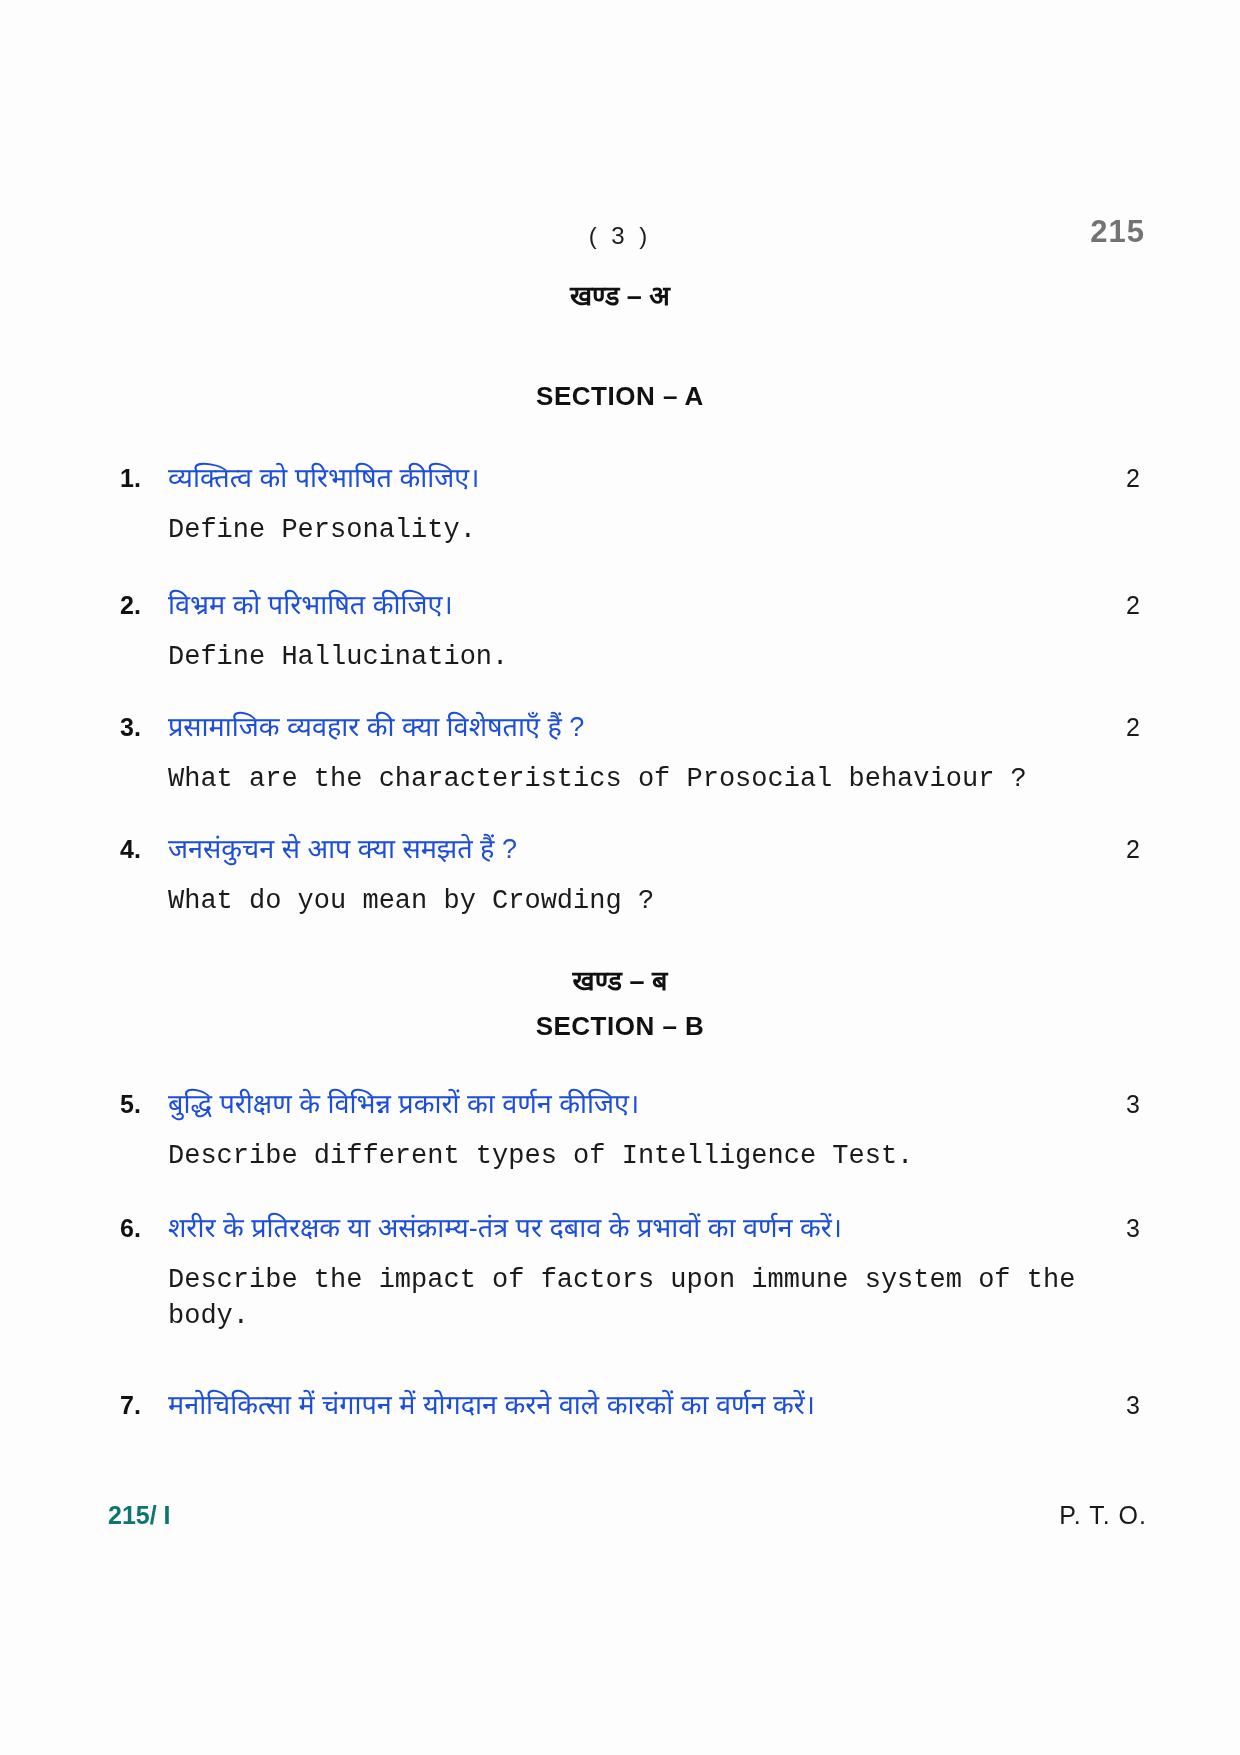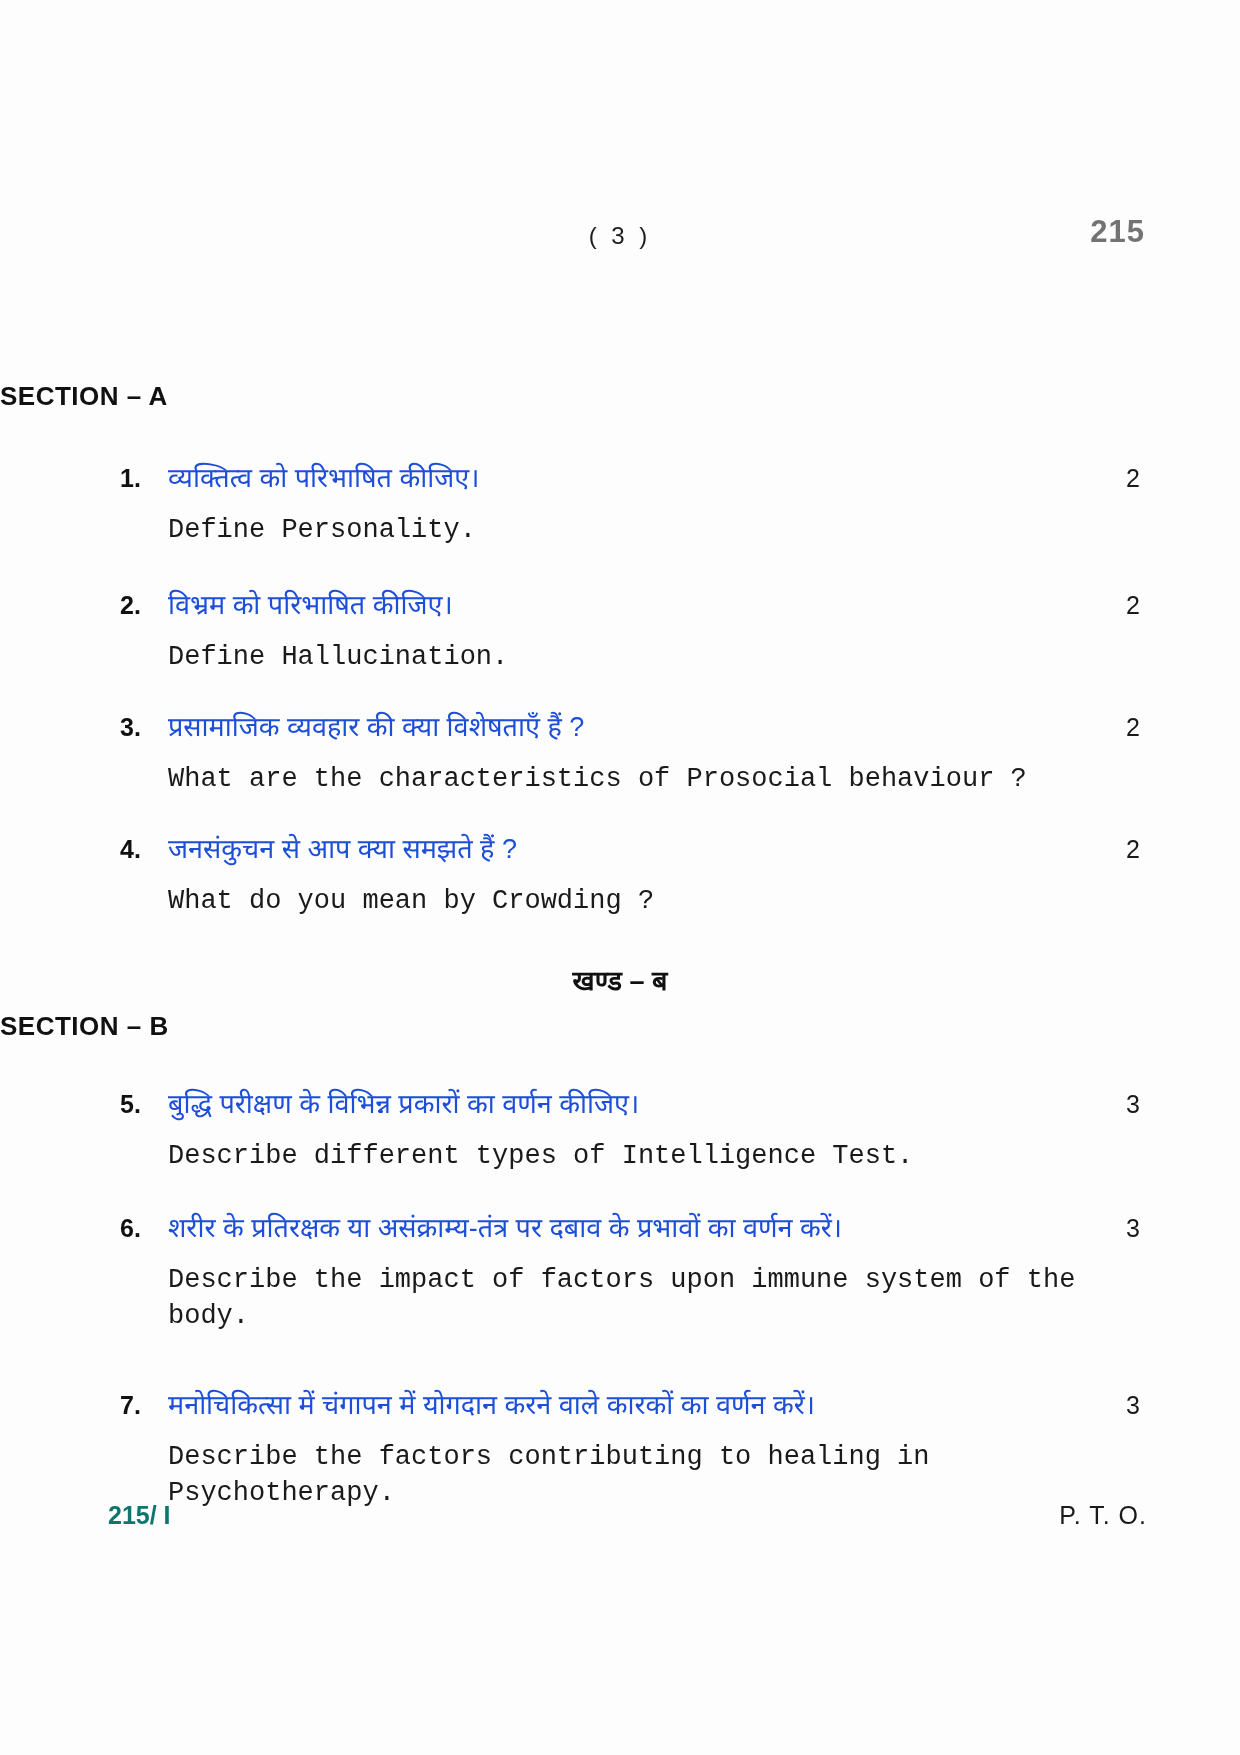--- a/index.html
+++ b/index.html
@@ -46,20 +46,21 @@
     right: 0;
     text-align: center;
     font-size: 27px;
     font-weight: bold;
     color: #111;
   }
   .sec-head-en {
     position: absolute;
     left: 0;
     right: 0;
+    text-align: center;
     font-size: 26px;
     font-weight: bold;
     letter-spacing: 0.5px;
     color: #111;
   }
   .secA-hi { top: 276px; }
   .secA-en { top: 381px; }
   .secB-hi { top: 961px; }
   .secB-en { top: 1011px; }
 
@@ -131,20 +132,21 @@
   }
 </style>
 </head>
 <body>
 
 <div class="page">
 
   <div class="page-num">( 3 )</div>
   <div class="paper-code">215</div>
 
+  <div class="sec-head-hi secA-hi" lang="hi">खण्ड – अ</div>
   <div class="sec-head-en secA-en">SECTION – A</div>
 
   <div class="question q1">
     <div class="q-row">
       <span class="q-num">1.</span>
       <span class="q-hindi" lang="hi">व्यक्तित्व को परिभाषित कीजिए।</span>
       <span class="q-marks">2</span>
     </div>
     <div class="q-english">Define Personality.</div>
   </div>
@@ -196,19 +198,18 @@
     </div>
     <div class="q-english">Describe the impact of factors upon immune system of the body.</div>
   </div>
 
   <div class="question q7">
     <div class="q-row">
       <span class="q-num">7.</span>
       <span class="q-hindi" lang="hi">मनोचिकित्सा में चंगापन में योगदान करने वाले कारकों का वर्णन करें।</span>
       <span class="q-marks">3</span>
     </div>
-    <div class="q-english">Describe the factors contributing to healing in Psychotherapy.</div>
   </div>
 
   <div class="footer-left">215/ I</div>
   <div class="footer-right">P. T. O.</div>
 
 </div>
 
 </body></html>

